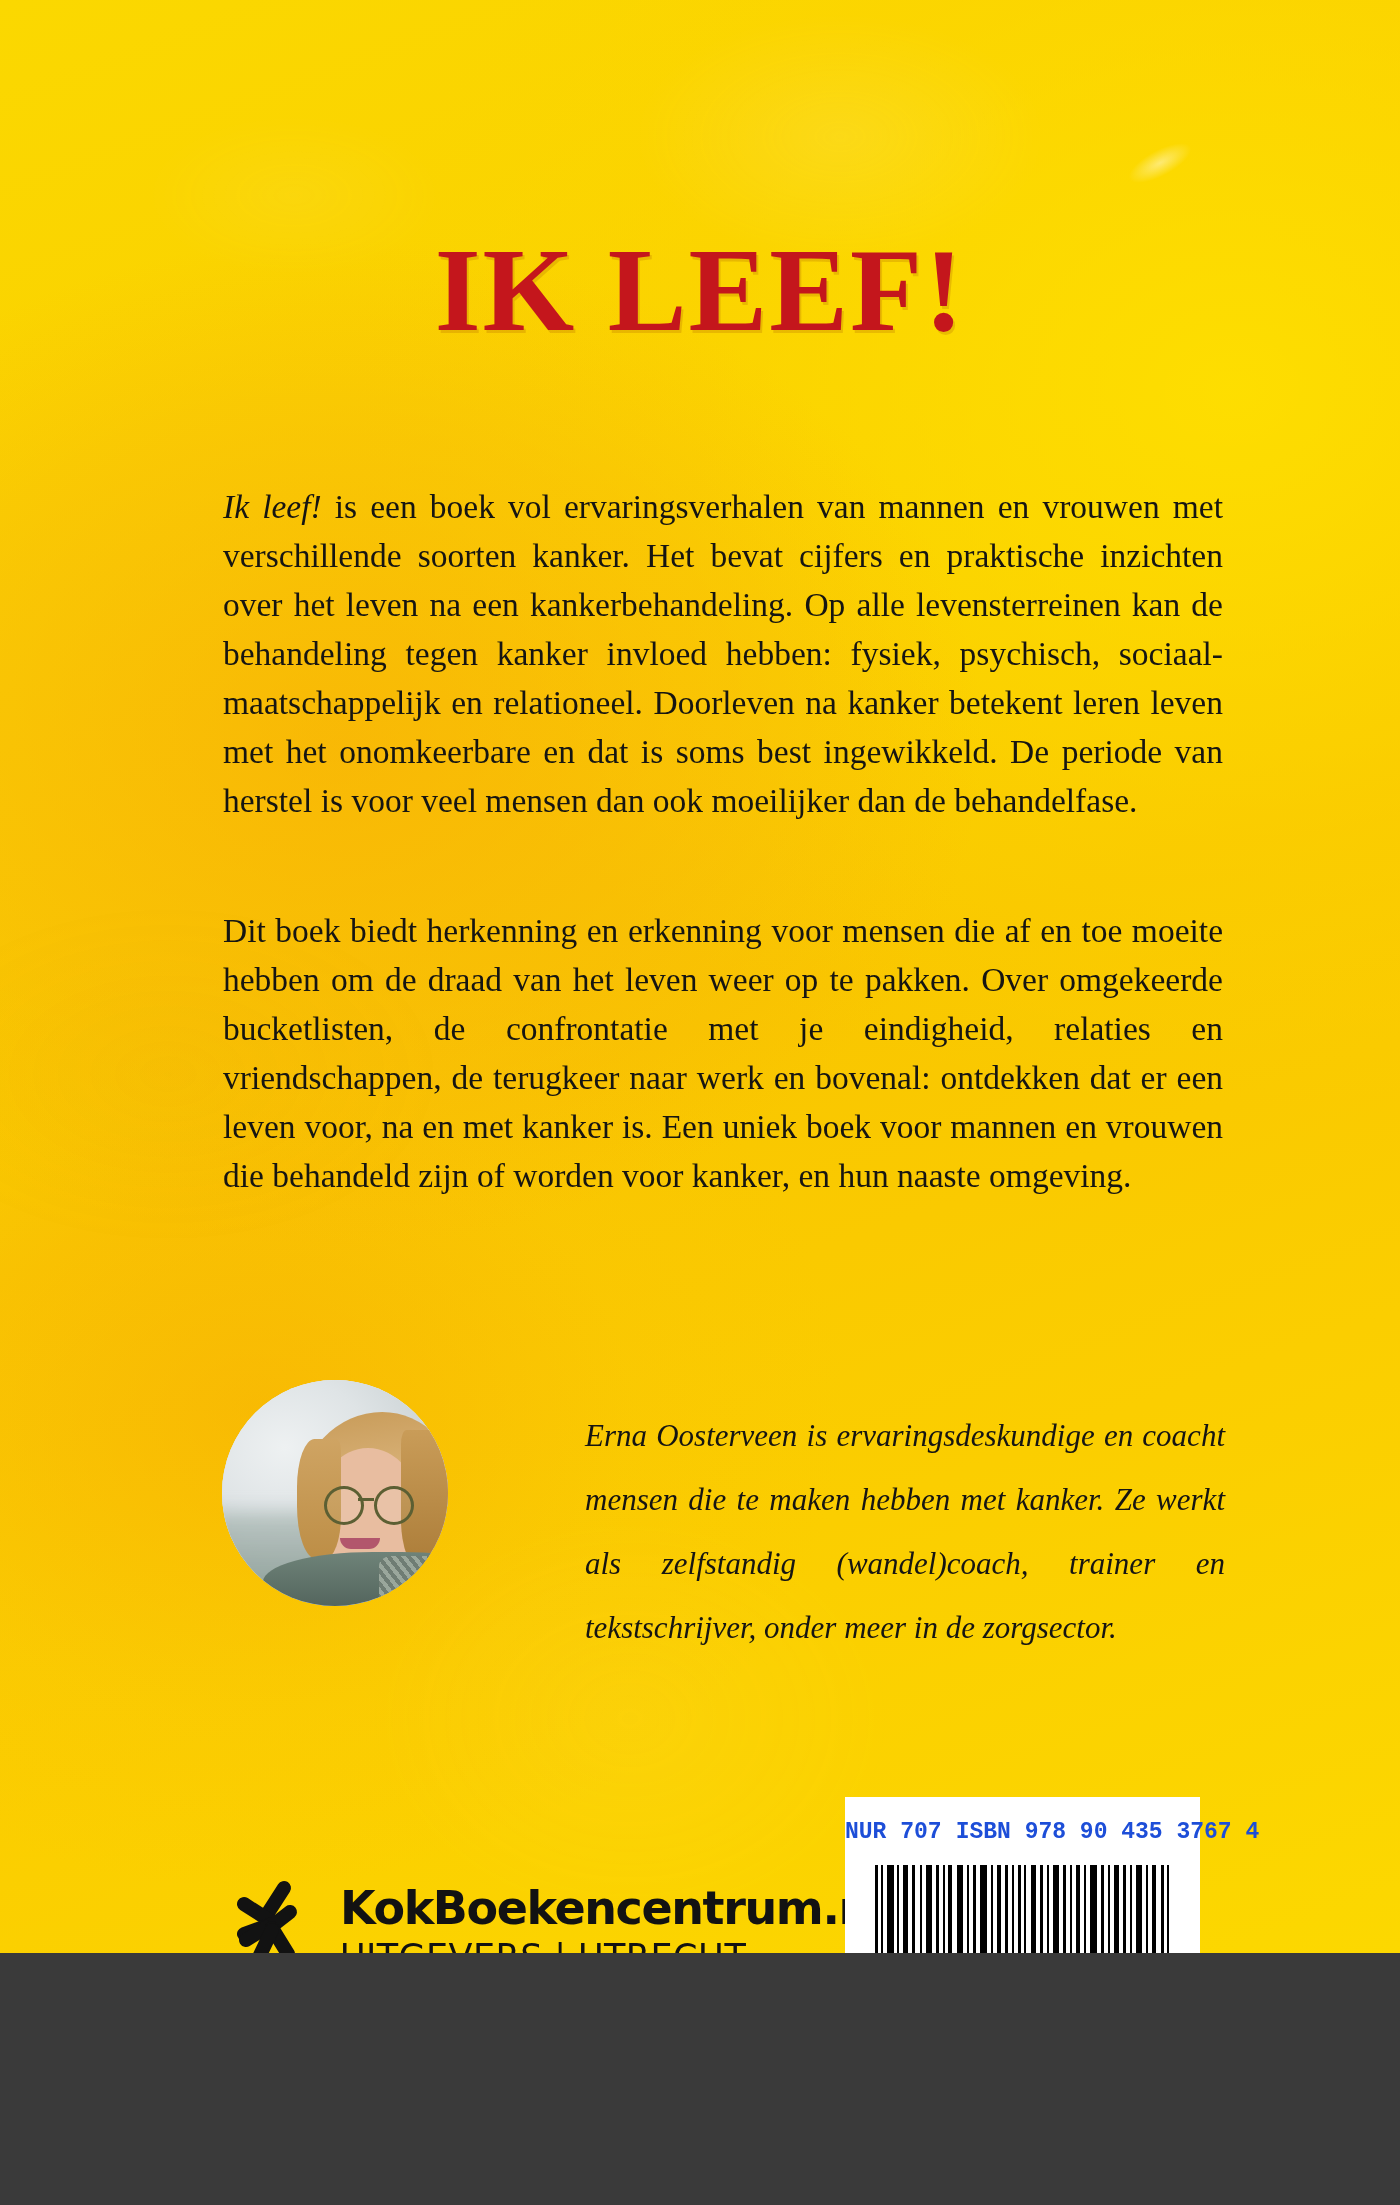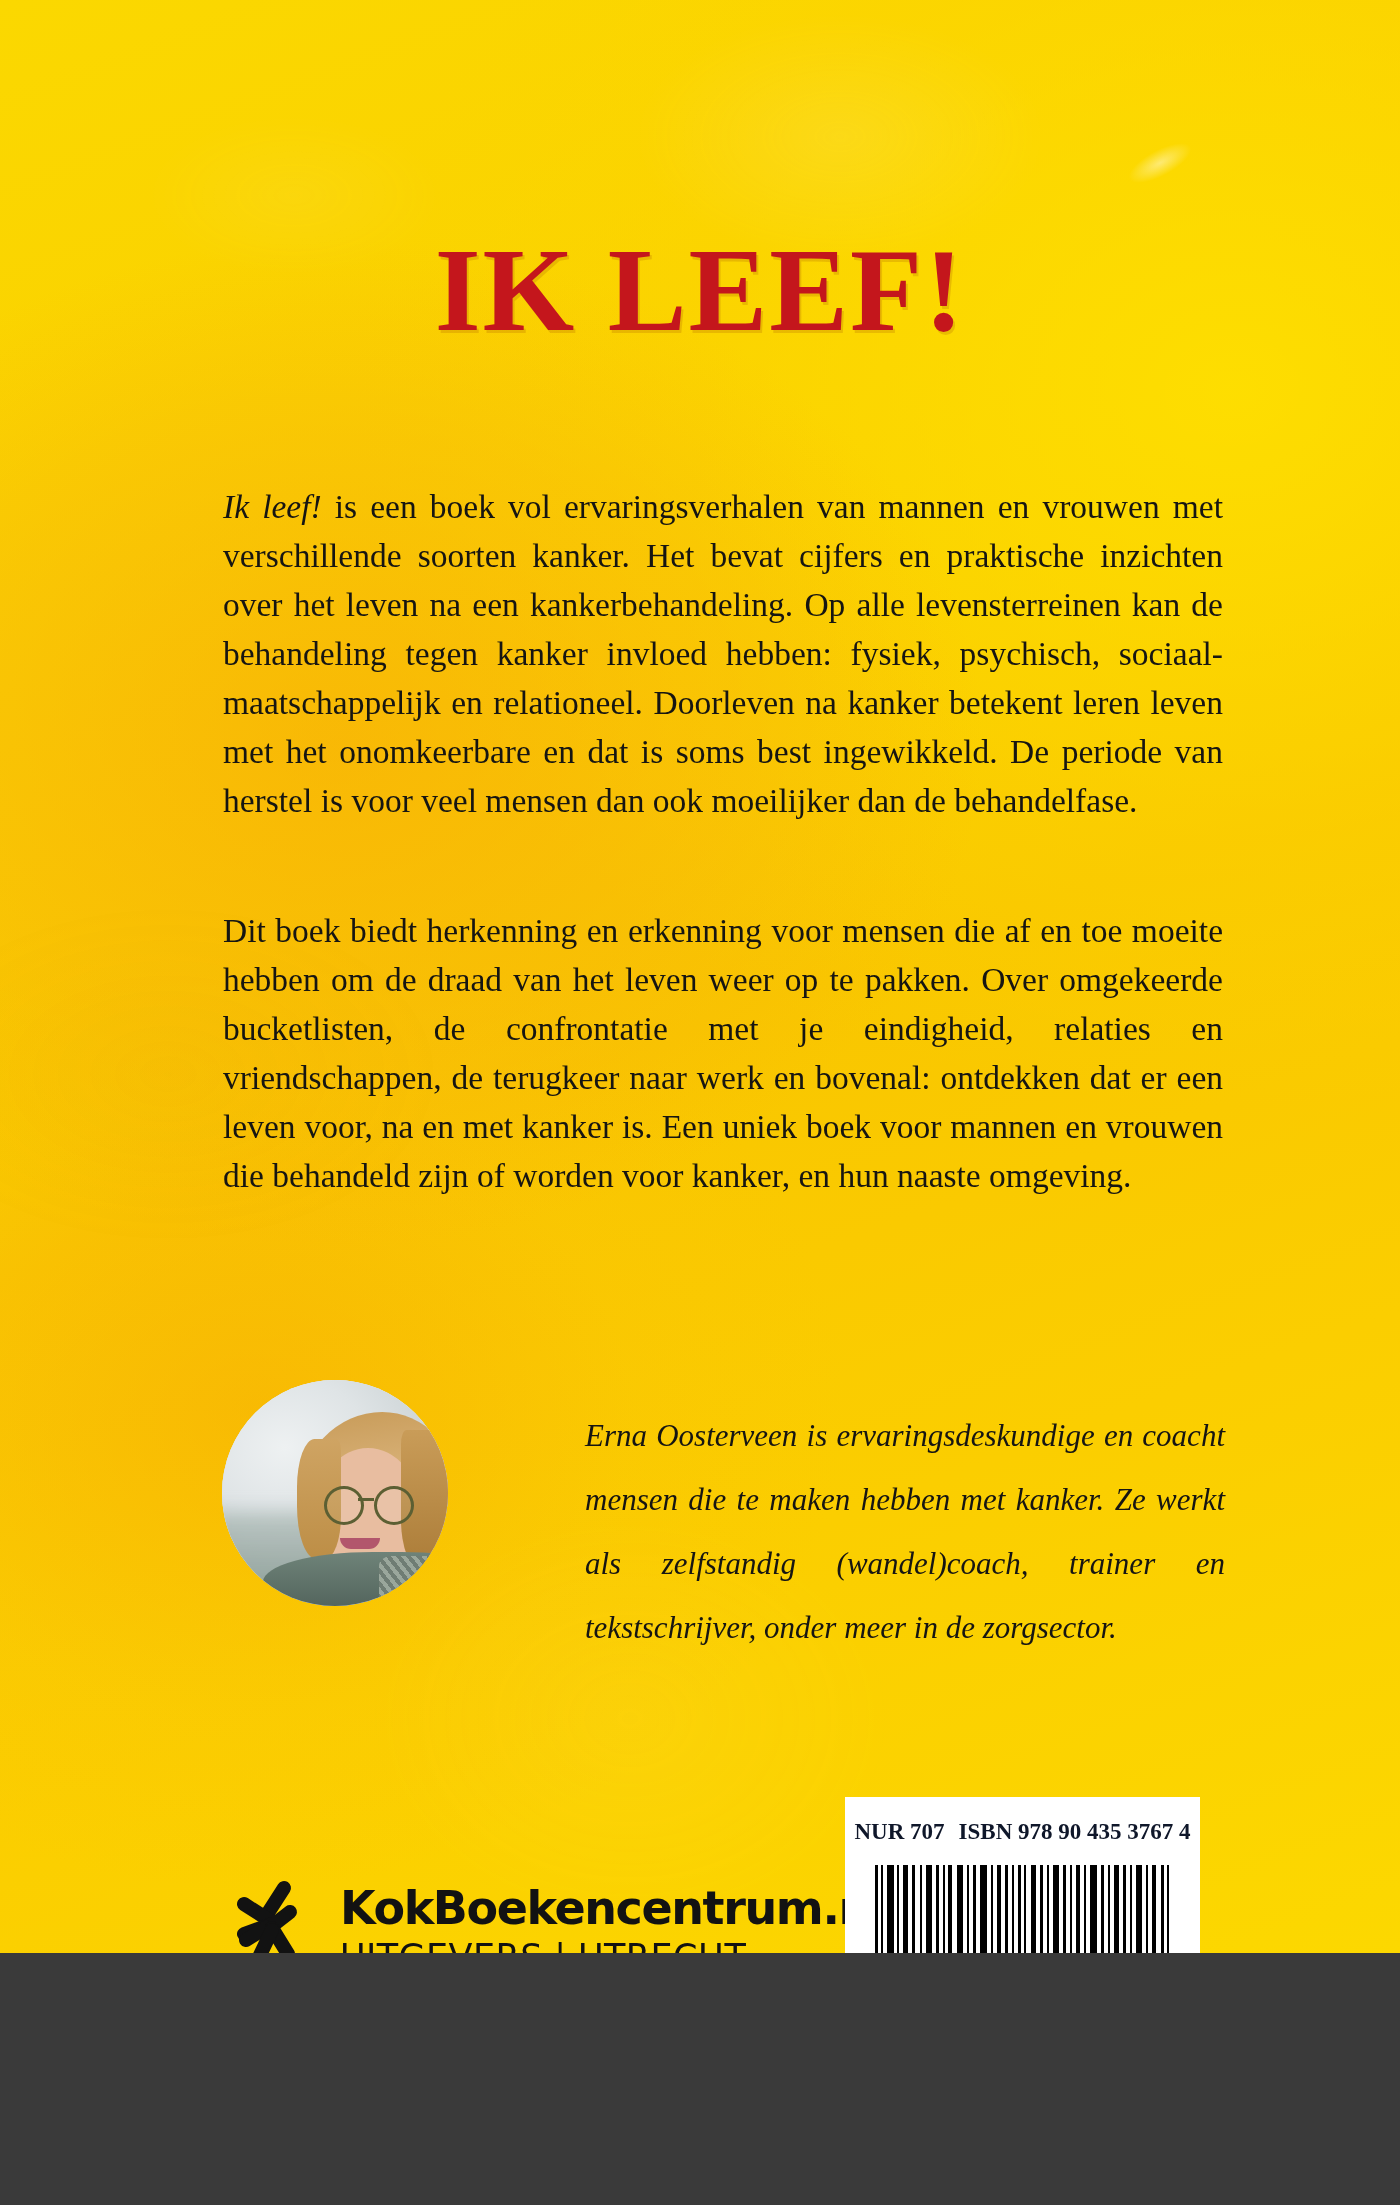--- a/index.html
+++ b/index.html
@@ -253,24 +253,24 @@
     left: 845px;
     top: 1797px;
     width: 355px;
     height: 293px;
     background: #ffffff;
     padding: 0;
   }
   .barcode-block .isbn-line {
     text-align: center;
     margin-top: 22px;
-    font-family: Liberation Serif, serif;
+    font-family: Liberation Mono, monospace;
     font-weight: bold;
     font-size: 23px;
-    color: #0f172a;
+    color: #1d4ed8;
     white-space: nowrap;
   }
   .barcode-block .isbn-line .nur { margin-right: 14px; }
   .barcode-block .bars {
     margin: 20px auto 0;
     width: 300px;
     height: 176px;
     display: block;
   }
   .barcode-block .digits {

